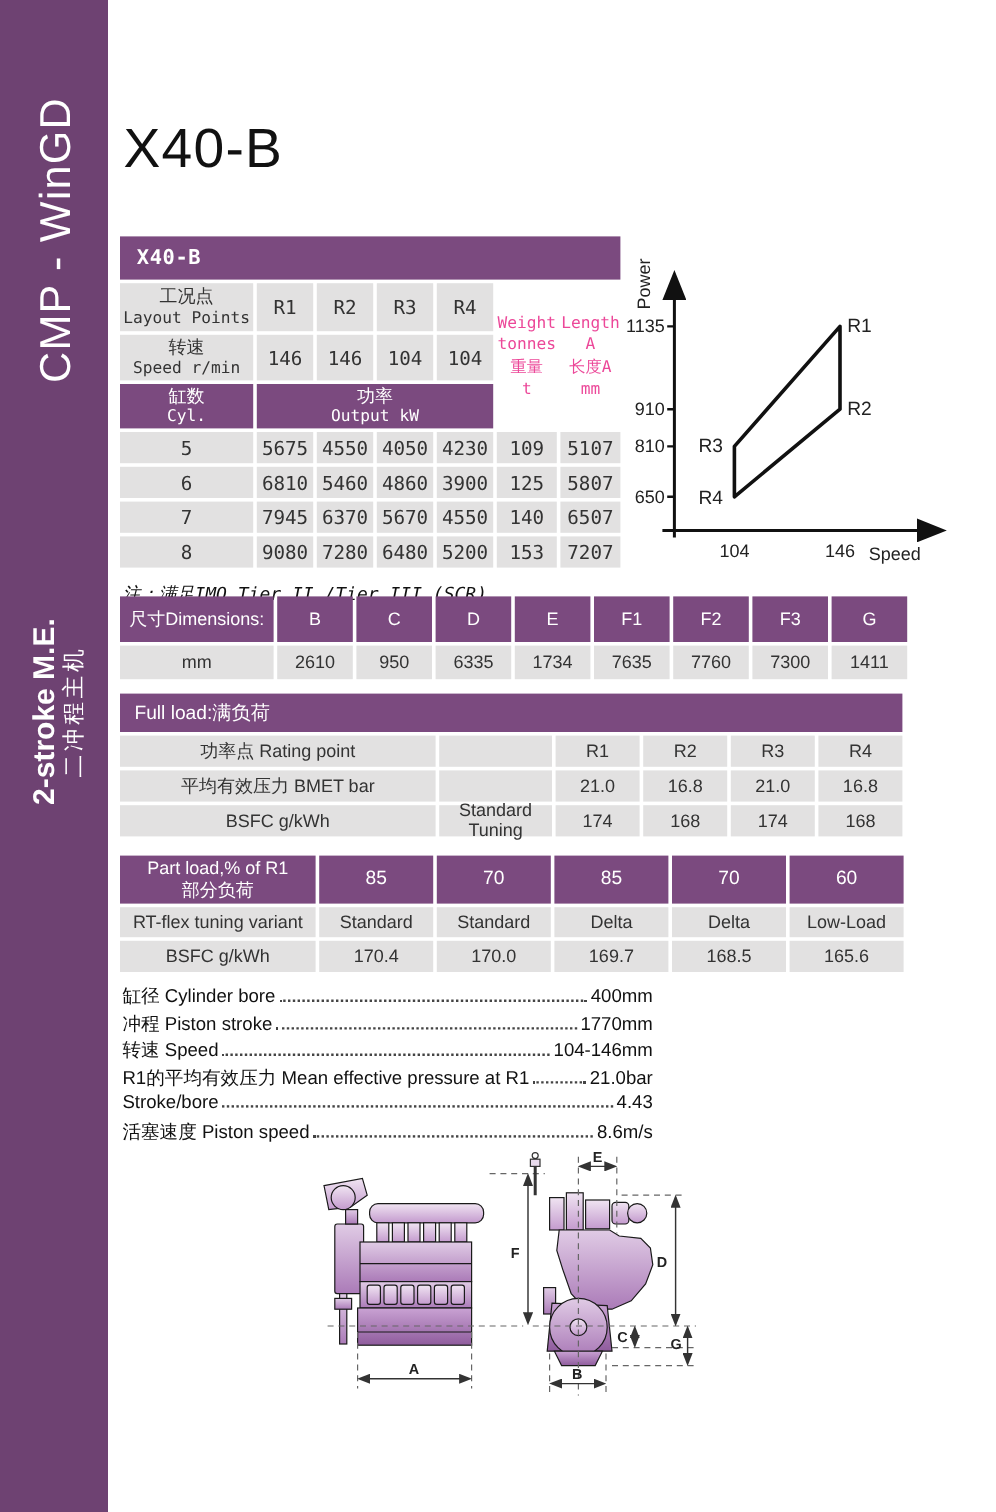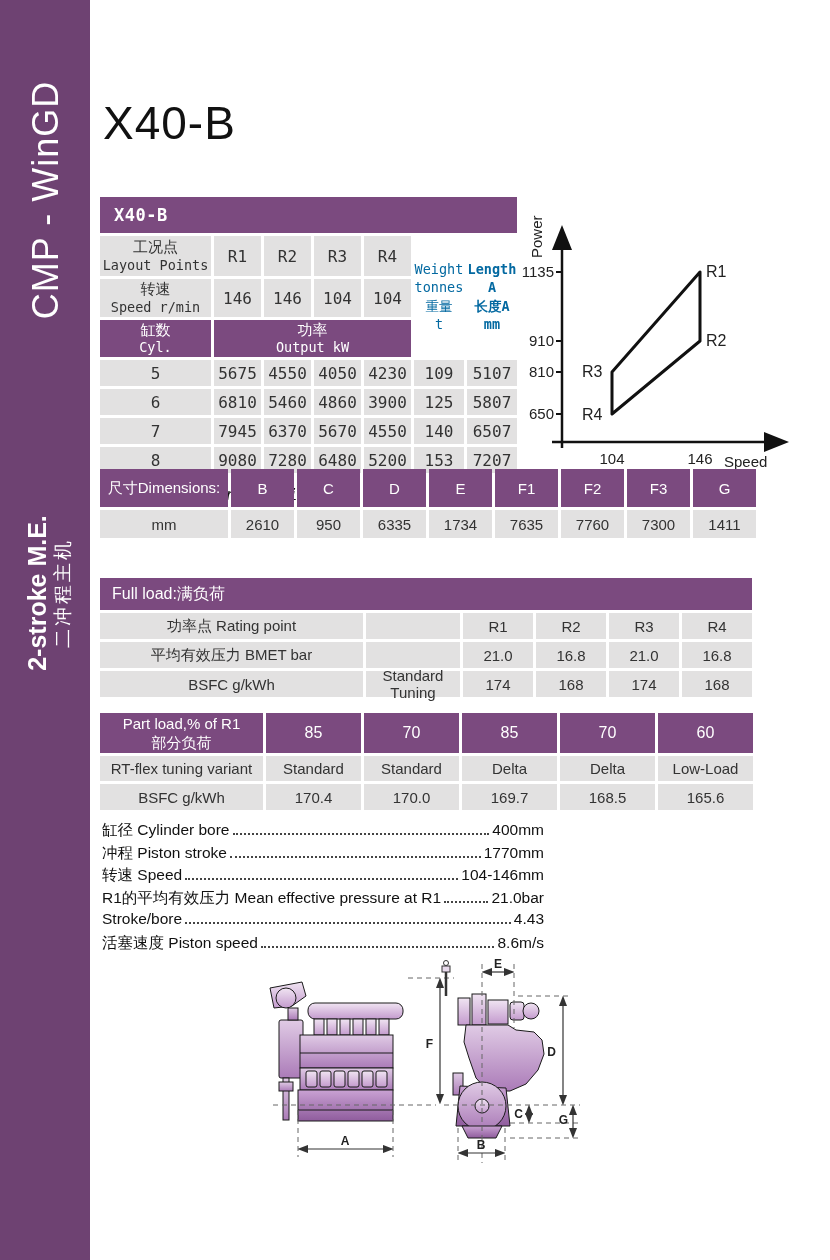--- a/index.html
+++ b/index.html
@@ -21,21 +21,21 @@
   .badge{width:100px;height:44px;display:flex;align-items:center;justify-content:center;
          color:#fff;font-size:29px;font-family:"DejaVu Sans","Liberation Sans",sans-serif;}
   .badge.t2{background:#75828D;}
   .badge.t3{background:#A8AE22;}
 
   
   .grid{display:grid;gap:3px;}
   .cell{display:flex;flex-direction:column;align-items:center;justify-content:center;text-align:center;}
   .pc{background:#7B4A7F;color:#fff;}
   .gc{background:#E2E1E1;color:#333;}
-  .wc{background:#fff;color:#0369a1;}
+  .wc{background:#fff;color:#ec4899;}
 
   
   .main-table{position:absolute;left:100px;top:197px;
       grid-template-columns:111px 47px 47px 47px 47px 50px 50px;
       grid-template-rows:36px 40px 38px 37px 26px 26px 26px 26px;
       font-family:"DejaVu Sans Mono","Liberation Mono",monospace;}
   .main-table .tbar{grid-column:1/-1;grid-row:1;align-items:flex-start;justify-content:center;
       padding-left:14px;font-size:17px;font-weight:700;letter-spacing:.5px;}
   .lbl-cn{font-size:15px;line-height:1.25;}
   .lbl-en{font-size:13.5px;line-height:1.25;}
@@ -45,21 +45,21 @@
 
   
   .note{position:absolute;left:102px;top:486px;font-style:italic;font-size:15px;color:#111;
         font-family:"DejaVu Sans Mono","Liberation Mono",monospace;}
 
   
   .chart{position:absolute;left:522px;top:196px;}
   .chart text{font-family:"Liberation Sans",sans-serif;fill:#222;}
 
   
-  .dim-table{position:absolute;left:100px;top:469px;
+  .dim-table{position:absolute;left:100px;top:497px;
       grid-template-columns:128px repeat(8,63px);
       grid-template-rows:38px 28px;font-size:15px;}
 
   
   .full-table{position:absolute;left:100px;top:578px;
       grid-template-columns:263px 94px 70px 70px 70px 70px;
       grid-template-rows:32px 26px 26px 26px;font-size:15px;}
   .full-table .tbar{grid-column:1/-1;align-items:flex-start;justify-content:center;
       padding-left:12px;font-size:16px;}
 
@@ -110,21 +110,21 @@
     <div class="cell gc num" style="grid-column:3;grid-row:2;">R2</div>
     <div class="cell gc num" style="grid-column:4;grid-row:2;">R3</div>
     <div class="cell gc num" style="grid-column:5;grid-row:2;">R4</div>
 
     <div class="cell wc mhdr wspan" style="grid-column:6;">
       <span>Weight</span>
       <span>tonnes</span>
       <span>重量</span>
       <span>t</span>
     </div>
-    <div class="cell wc mhdr wspan" style="grid-column:7;font-weight:bold;">
+    <div class="cell wc mhdr wspan" style="grid-column:7;">
       <span>Length</span>
       <span>A</span>
       <span>长度A</span>
       <span>mm</span>
     </div>
 
     <div class="cell gc" style="grid-column:1;grid-row:3;">
       <span class="lbl-cn">转速</span>
       <span class="lbl-en">Speed r/min</span>
     </div>

